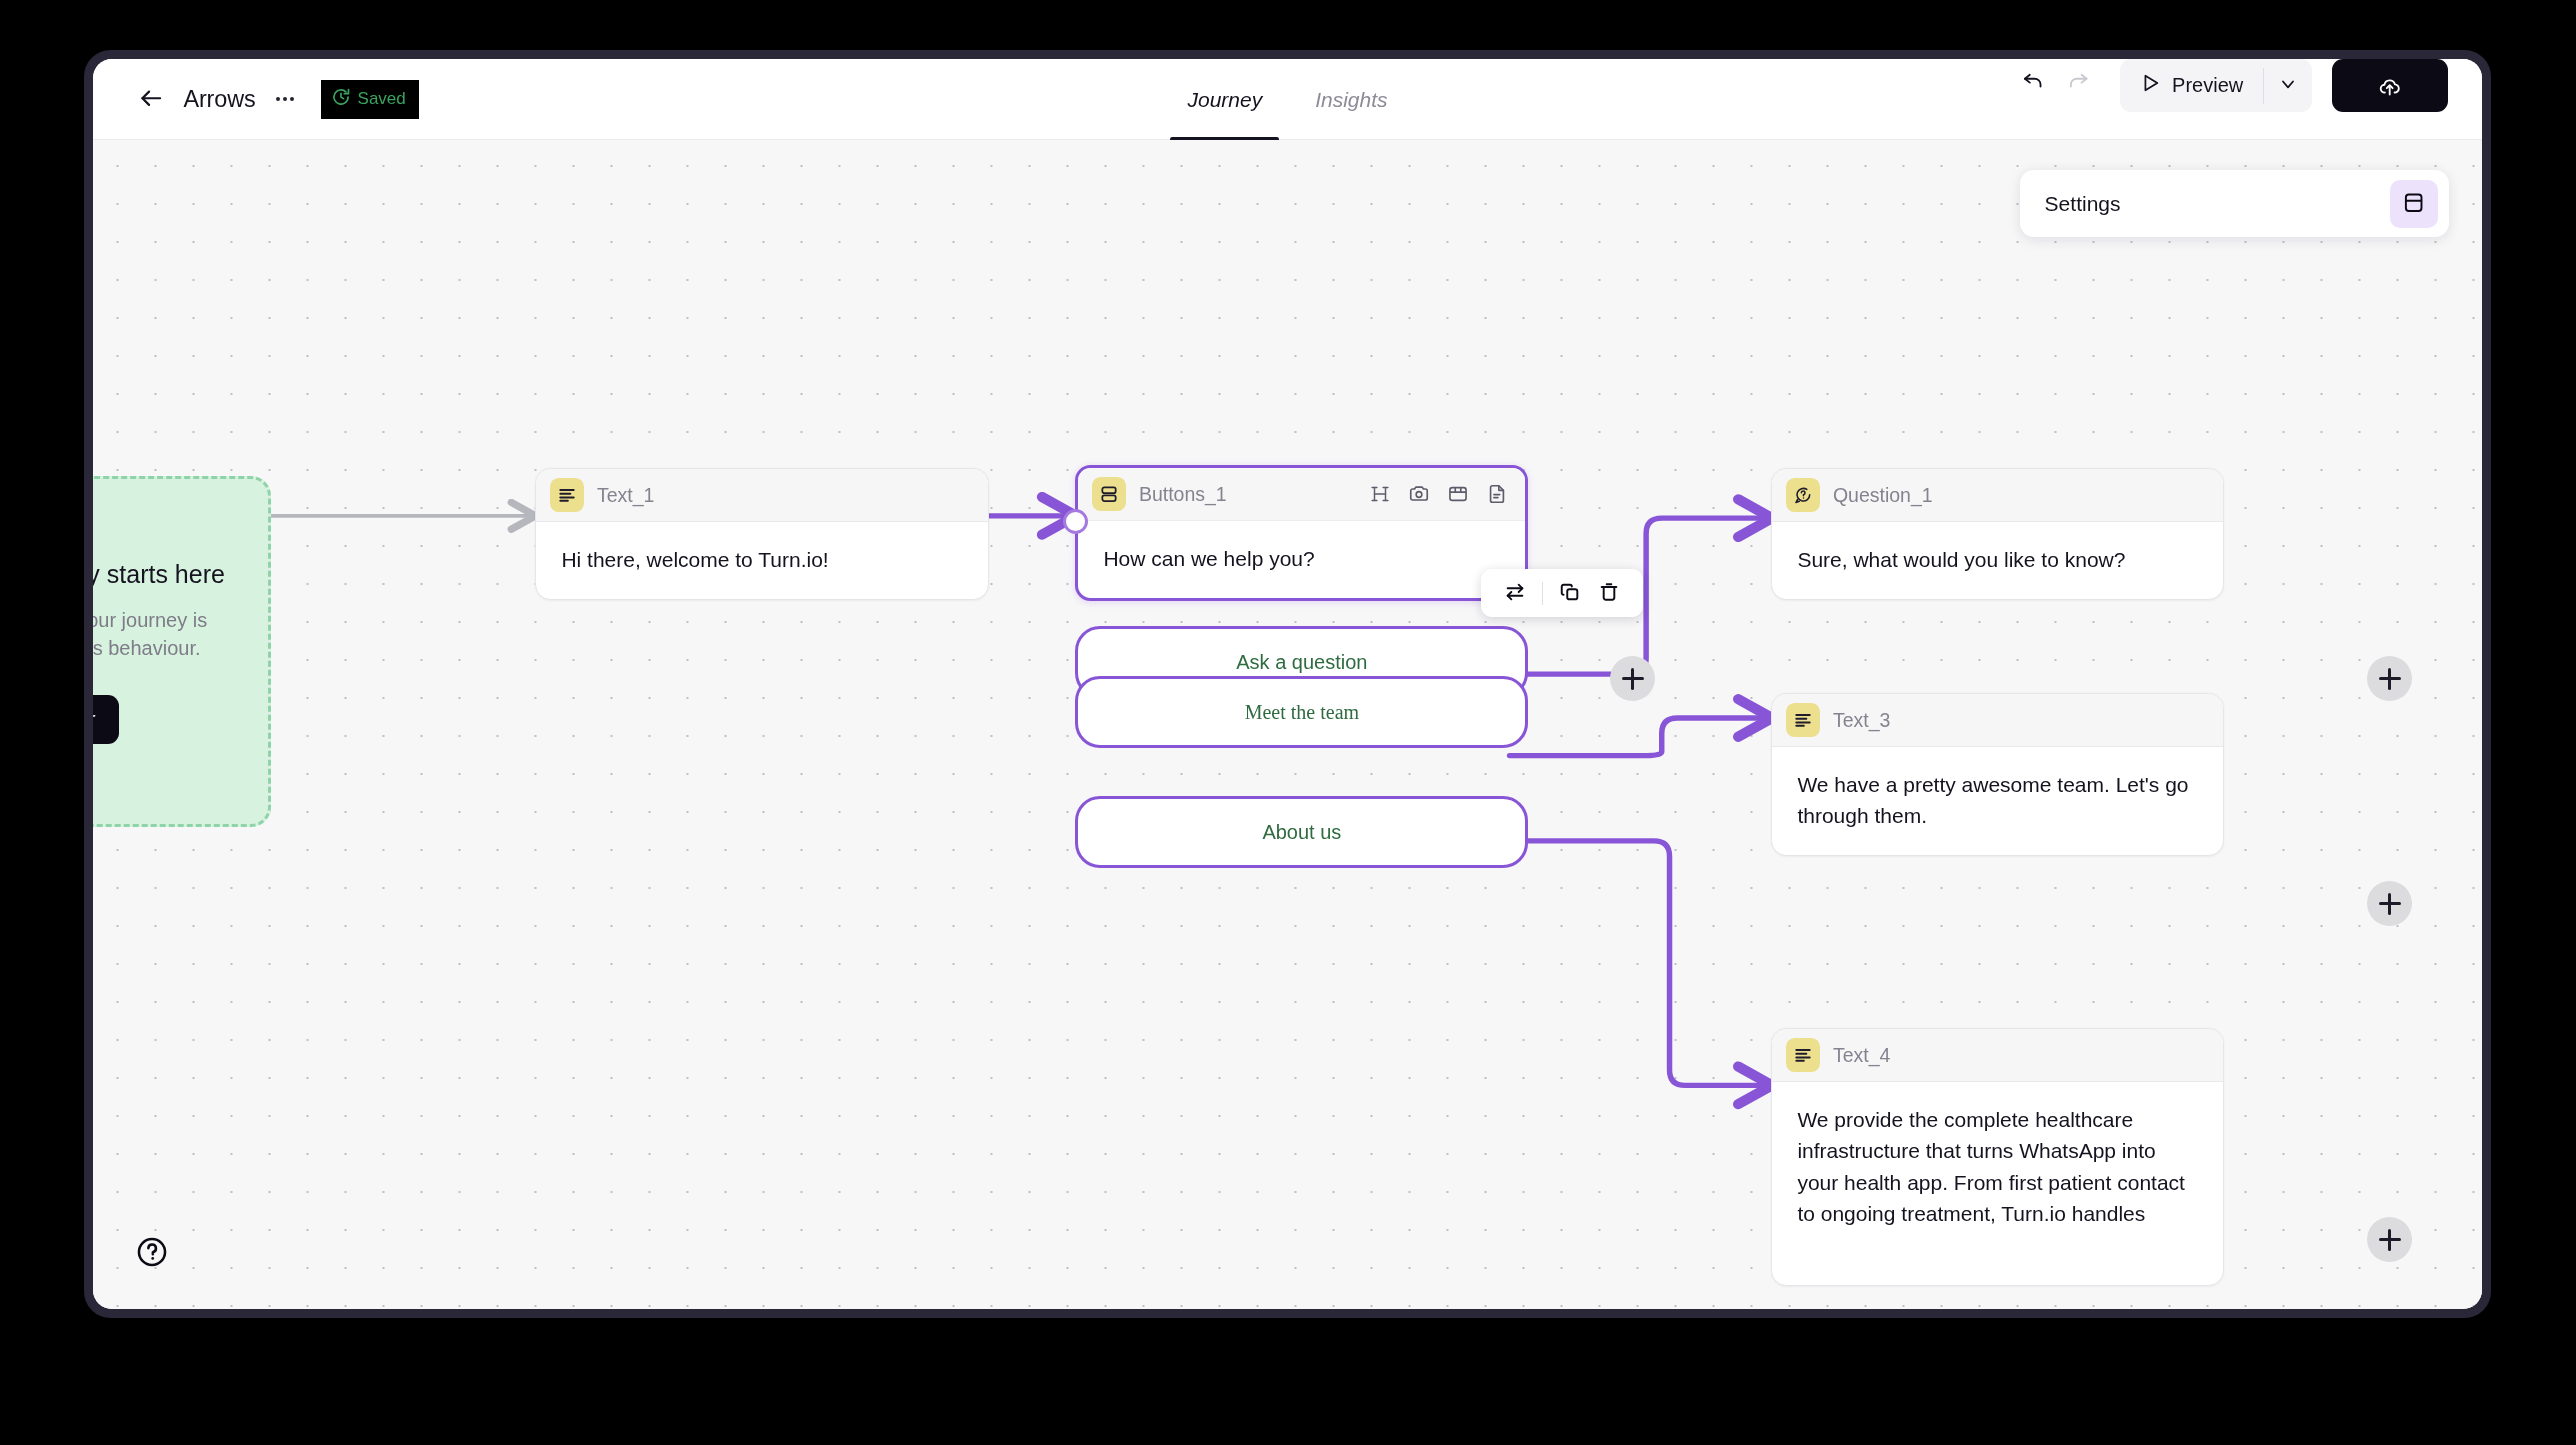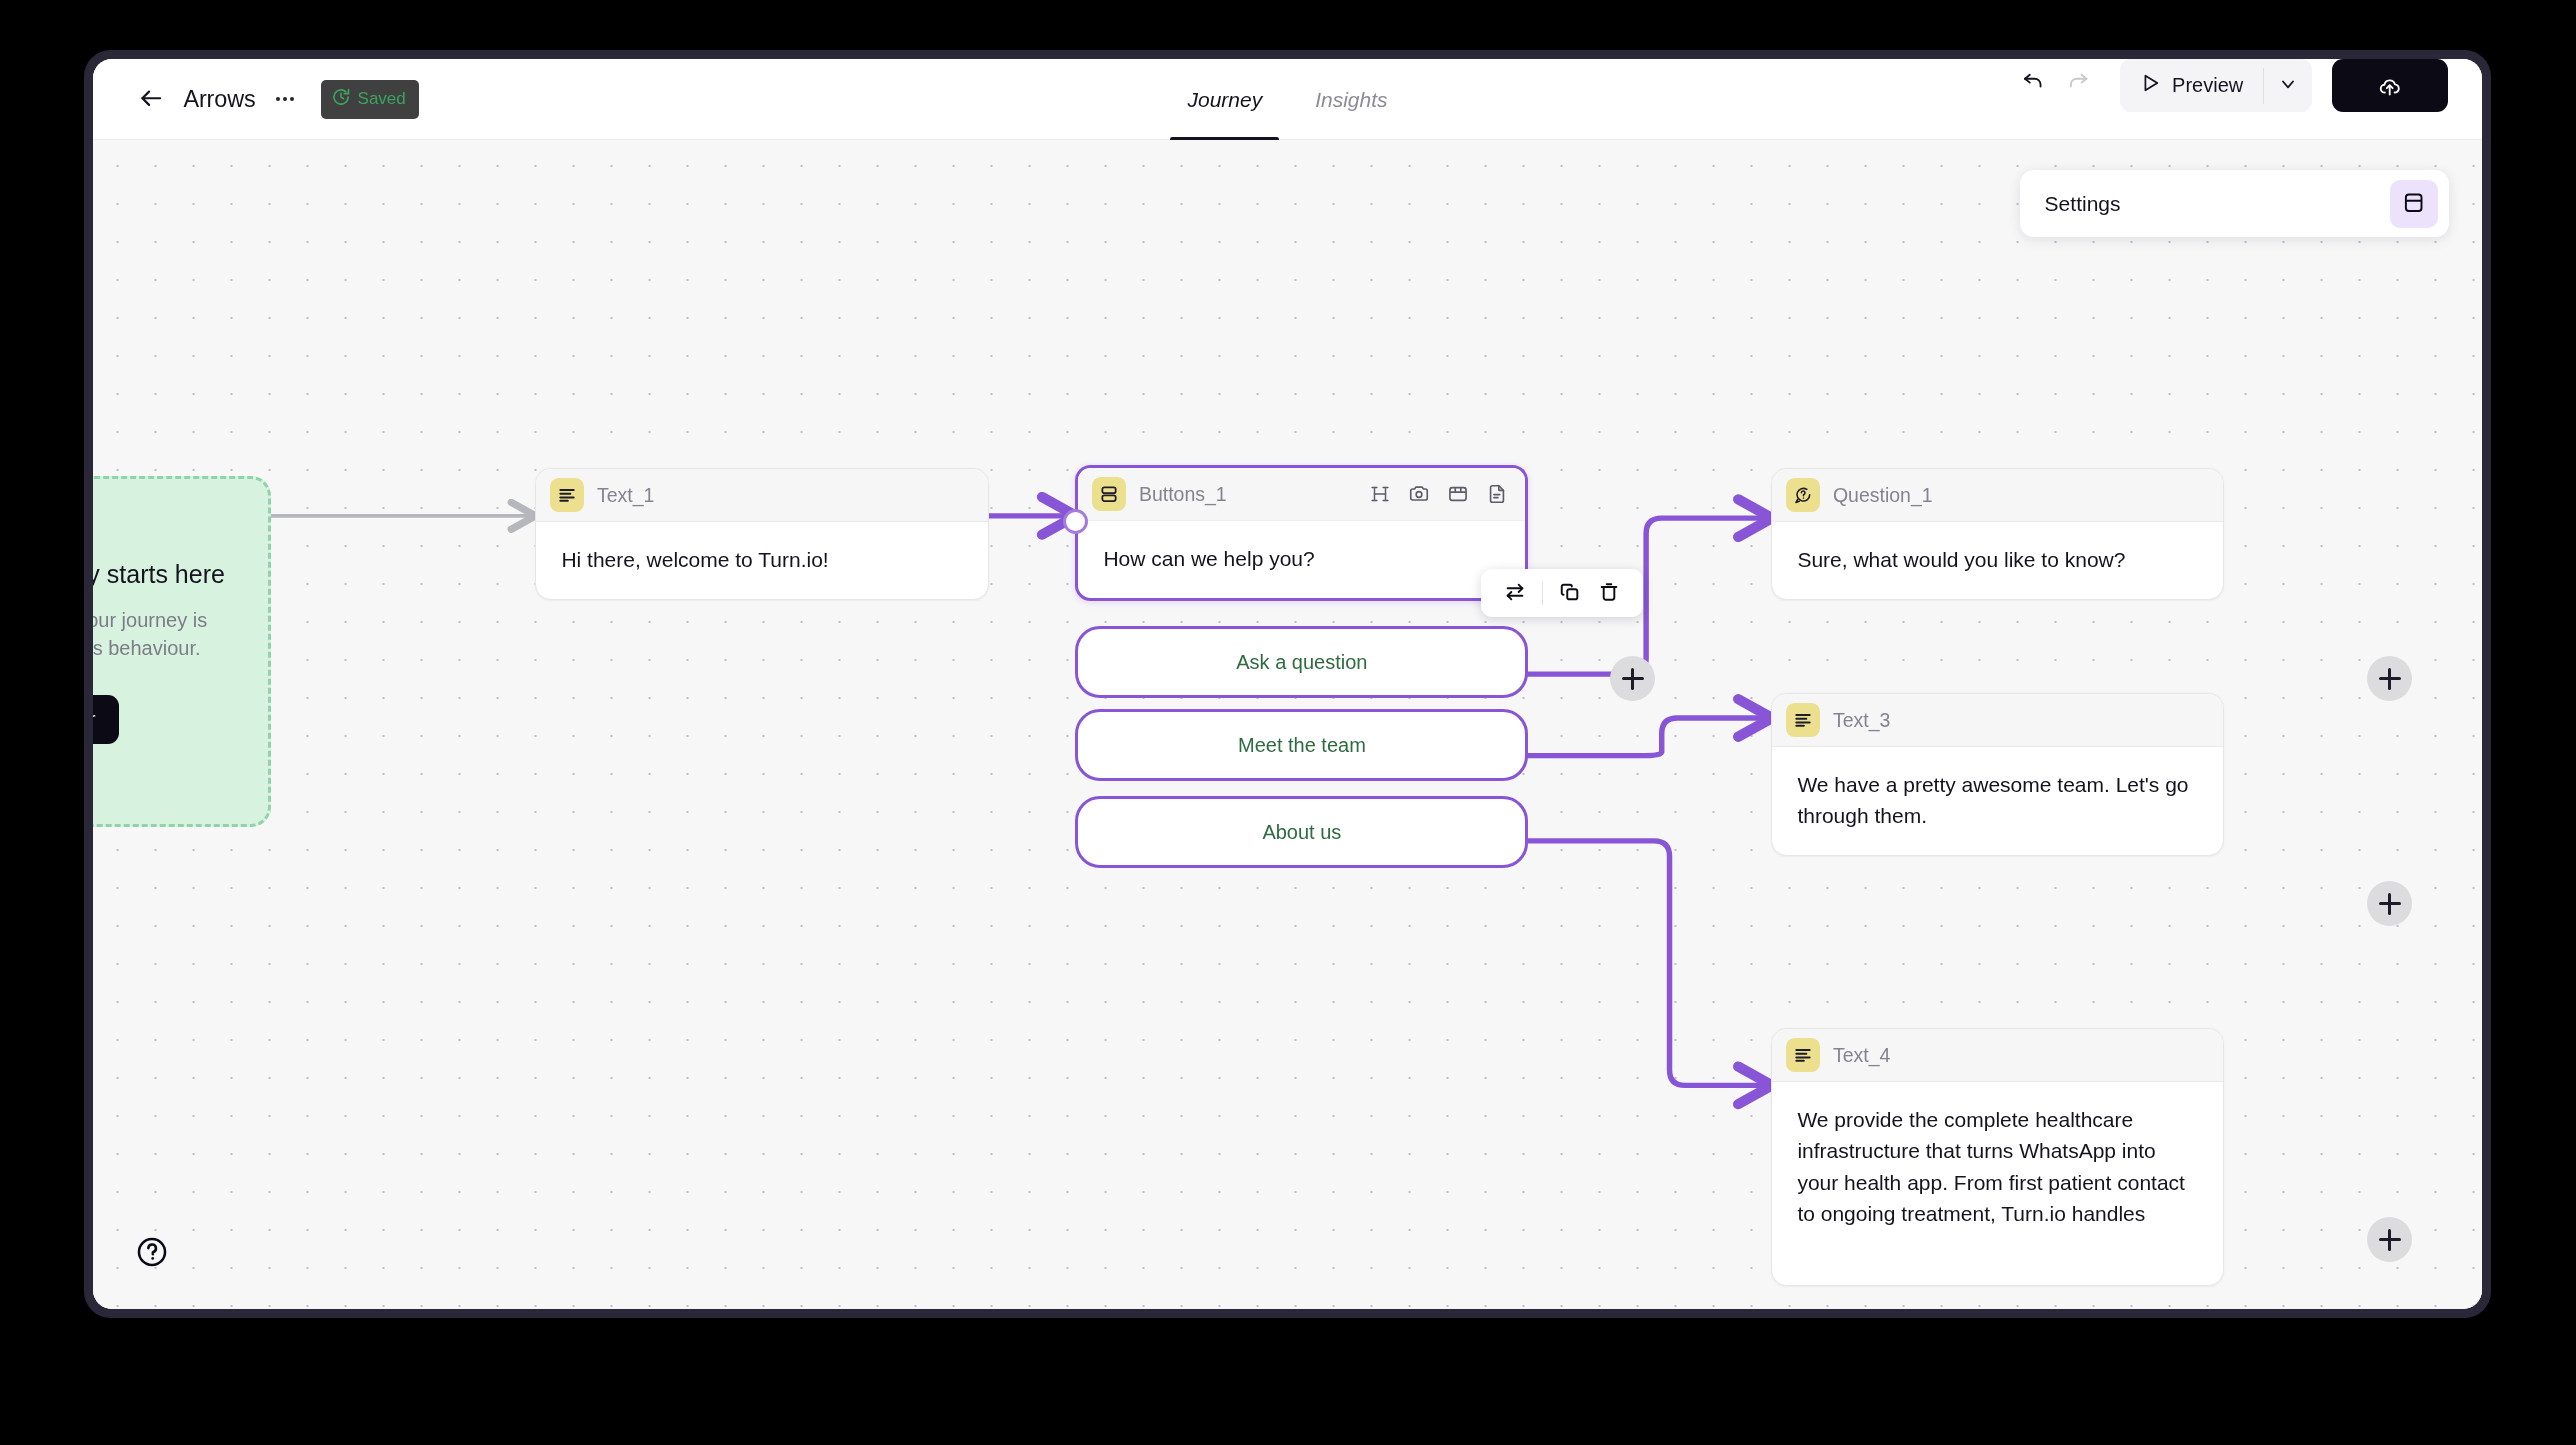--- a/index.html
+++ b/index.html
@@ -47,22 +47,22 @@
   }
   .kebab {
     margin-left: 14px; width: 31px; height: 31px;
     display: flex; align-items: center; justify-content: center;
     gap: 3.1px; cursor: pointer; border-radius: 6.2px;
   }
   .kebab i { width: 3.9px; height: 3.9px; border-radius: 50%; background: #26242f; display:block;}
   .saved-pill {
     margin-left: 20px;
     display: flex; align-items: center; gap: 7px;
-    background: #404040; color: #3aa45f;
-    border-radius: 5px; padding: 7px 13.3px 7px 10px;
+    background: #000000; color: #3aa45f;
+    border-radius: 0; padding: 7px 13.3px 7px 10px;
     font-size: 17px;
   }
 
   
   #tabs {
     position: absolute; left: 0; right: 0; top: 0; height: 81px;
     display: flex; align-items: stretch; justify-content: center; gap: 0;
     pointer-events: none;
     font-style: italic;
   }
@@ -429,21 +429,21 @@
             </svg>
           </span>
         </span>
       </div>
       <div class="node-body">How can we help you?</div>
     </div>
 
     <div class="handle-dot" style="left:970px; top:369px;"></div>
 
     <div class="choice-btn" style="left:982px; top:486px; width:453px;">Ask a question</div>
-    <div class="choice-btn" style="left:982px; top:569px; width:453px;">Meet the team</div>
+    <div class="choice-btn" style="left:982px; top:536px; width:453px;font-family:Liberation Serif, serif;">Meet the team</div>
     <div class="choice-btn" style="left:982px; top:656px; width:453px;">About us</div>
 
     <div class="node" style="left:1678px; top:328px; width:453px;">
       <div class="node-head">
         <span class="node-type-icon">
           <svg width="20" height="20" viewBox="0 0 24 24" fill="none" stroke="#1f1d2b" stroke-width="1.9" stroke-linecap="round" stroke-linejoin="round">
             <path d="M20 11.6a7.6 7.6 0 1 1-3.4-6.3"></path>
                 <path d="M5.6 17.4 3.6 21l4-1.4"></path>
             <path d="M10 9.3a2.2 2.2 0 1 1 2.6 2.3v1.3"></path>
                 <circle cx="12.6" cy="15.6" r="0.9" fill="#1f1d2b" stroke="none"></circle>

